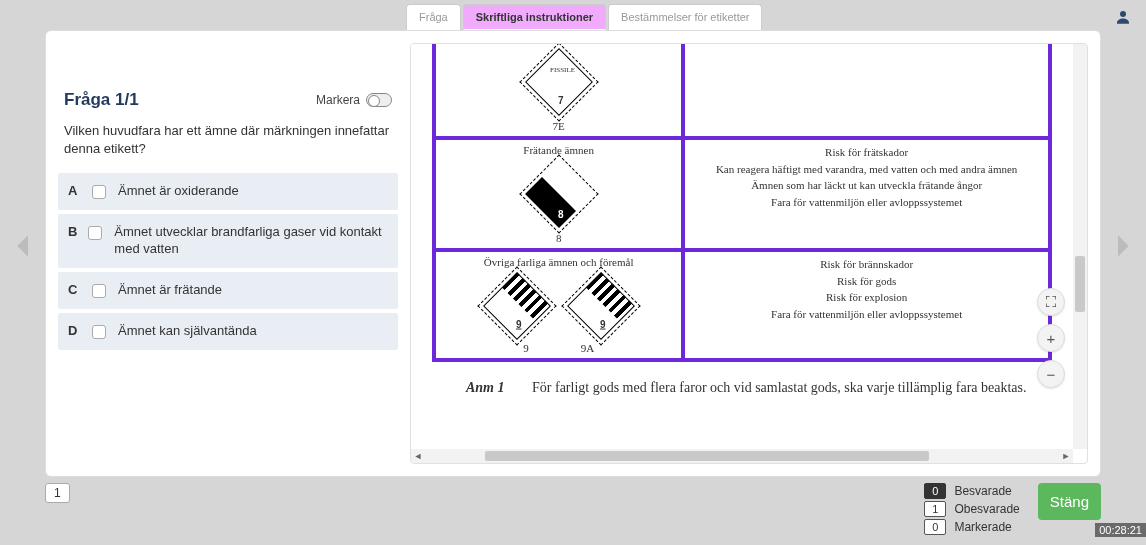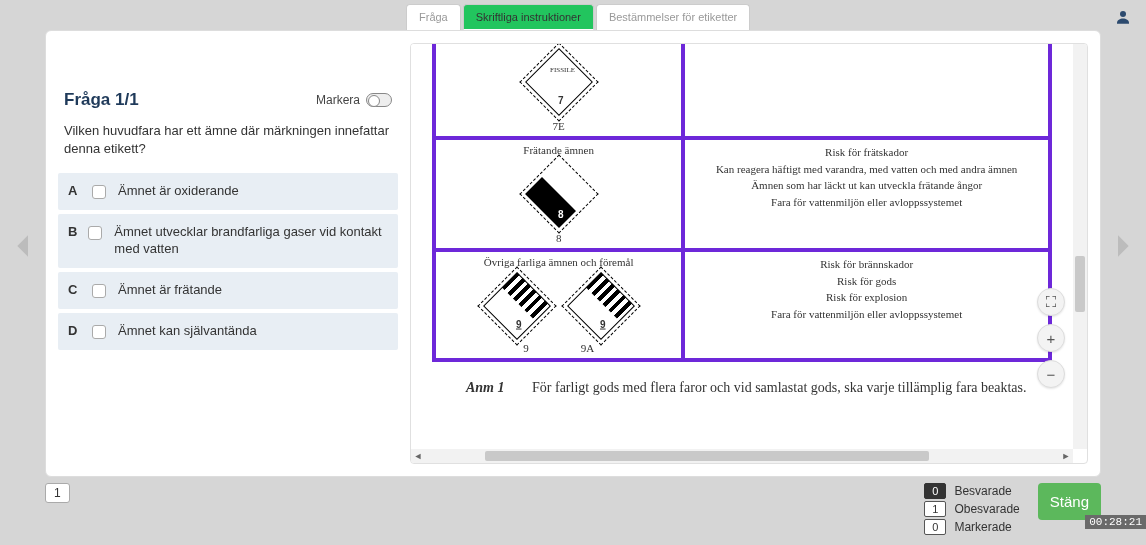--- a/index.html
+++ b/index.html
@@ -27,22 +27,22 @@
     border-bottom: none;
     padding: 6px 12px;
     font-size: 11px;
     color: #999;
     cursor: pointer;
     border-radius: 4px 4px 0 0;
     margin-right: 2px;
   }
   .tab.active {
     color: #333;
-    font-weight: normal;
-    background: #22c55e;
+    font-weight: bold;
+    background: #f0abfc;
     position: relative;
     z-index: 6;
     border-bottom: 1px solid #fff;
   }
   .user-icon {
     position: absolute;
     top: 8px; right: 14px;
     width: 18px; height: 18px;
     color: #2c4a6e;
   }
@@ -134,21 +134,21 @@
     position:absolute; left:45px; right:45px; bottom:8px; height:54px;
     display:flex; align-items:flex-start; justify-content:space-between;
   }
   .pager { border:1px solid #aaa; border-radius:3px; padding:2px 8px; font-size:12px; background:#fff; cursor:pointer;}
   .right-footer { display:flex; align-items:flex-start; gap:18px; }
   .stats { display:flex; flex-direction:column; gap:2px; font-size:12px; }
   .stat { display:flex; align-items:center; gap:8px; }
   .stat .count { width:22px; height:16px; border:1px solid #555; border-radius:2px; text-align:center; font-size:11px; line-height:14px; background:#fff;}
   .stat .count.dark { background:#333; color:#fff; border-color:#333;}
   .close-btn { background:#5cb85c; color:#fff; border:none; border-radius:4px; padding:10px 12px; font-size:15px; cursor:pointer; }
-  .timer { position:absolute; right:0; bottom:16px; background:#6a6a6a; color:#fff; font-size:11px; padding:1px 4px; font-family:Liberation Mono, monospace;}
+  .timer { position:absolute; right:0; bottom:8px; background:#6a6a6a; color:#fff; font-size:11px; padding:1px 4px; font-family:Liberation Sans, sans-serif;}
 </style>
 </head>
 <body>
 
 <div class="tabs">
   <div class="tab">Fråga</div>
   <div class="tab active">Skriftliga instruktioner</div>
   <div class="tab">Bestämmelser för etiketter</div>
 </div>
 

